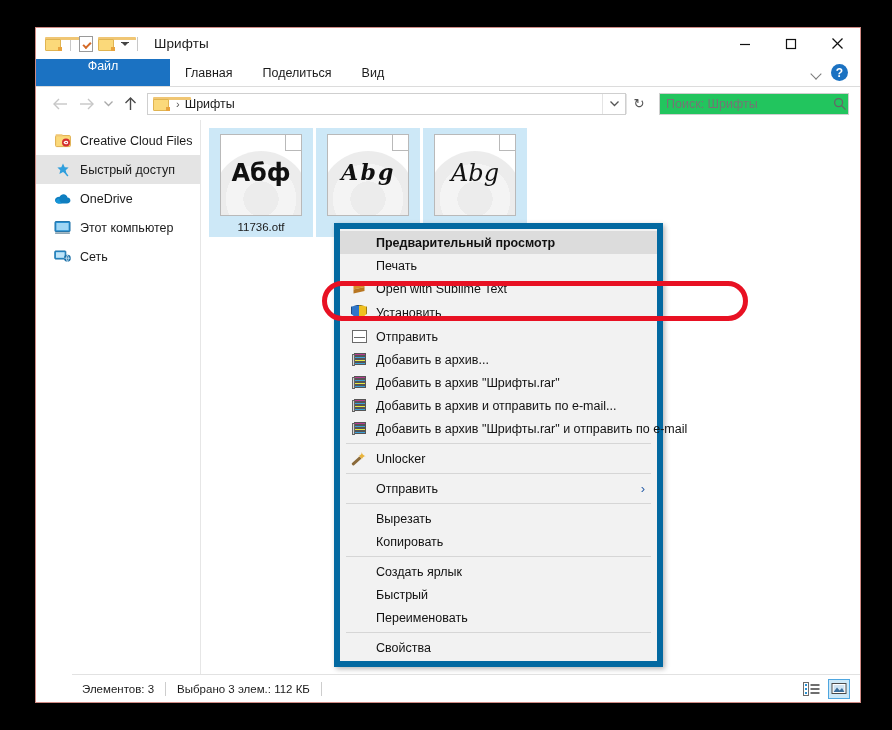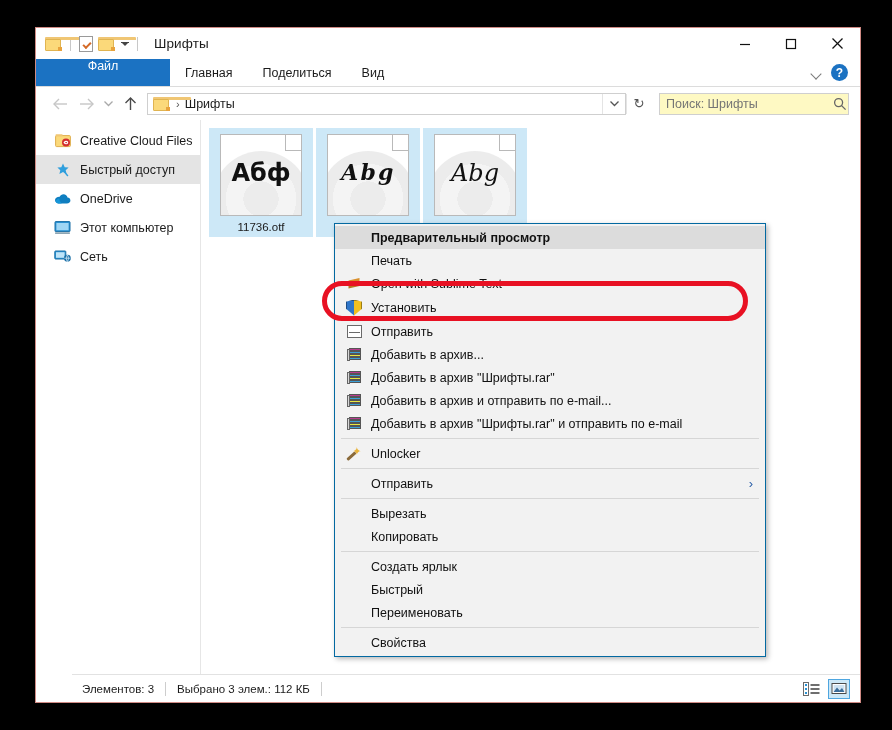--- a/index.html
+++ b/index.html
@@ -48,21 +48,21 @@
   .addrrow{height:33px;display:flex;align-items:center;padding:0 11px;background:#fff;flex:0 0 auto;gap:0;}
   .navbtn{width:26px;height:26px;display:flex;align-items:center;justify-content:center;}
   .navbtn.small{width:18px;}
   .addr{flex:1;height:22px;border:1px solid #cfcfcf;background:#fff;display:flex;align-items:center;margin-left:4px;box-sizing:border-box;}
   .addr .crumb-folder{margin-left:5px;}
   .crumb-sep{color:#555;font-size:11px;margin:0 5px 0 6px;}
   .crumb-txt{font-size:12.5px;color:#1b1b1b;}
   .addr-right{margin-left:auto;display:flex;align-items:center;}
   .addr-caret{width:22px;height:20px;display:flex;align-items:center;justify-content:center;border-left:1px solid #e4e4e4;}
   .refresh{width:24px;height:20px;display:flex;align-items:center;justify-content:center;border-left:1px solid #e4e4e4;color:#555;font-size:13px;}
-  .search{width:190px;height:22px;border:1px solid #cfcfcf;background:#fef9c3;margin-left:8px;display:flex;align-items:center;box-sizing:border-box;}
+  .search{width:190px;height:22px;border:1px solid #cfcfcf;background:#22c55e;margin-left:8px;display:flex;align-items:center;box-sizing:border-box;}
   .search input{border:0;outline:0;flex:1;font-size:12.5px;color:#555;padding:0 6px;font-family:inherit;background:transparent;}
   .search .mag{padding-right:8px;display:flex;align-items:center;}
 
   
   .body{flex:1;display:flex;min-height:0;background:#fff;}
   .sidebar{width:164px;flex:0 0 164px;border-right:1px solid #e6e6e6;padding-top:6px;background:#fff;}
   .nav-item{height:29px;display:flex;align-items:center;padding-left:18px;gap:9px;font-size:12.5px;color:#1b1b1b;}
   .nav-item.sel{background:#e4e4e4;}
   .nav-ico{width:17px;height:17px;display:flex;align-items:center;justify-content:center;flex:0 0 17px;}
 
@@ -83,22 +83,22 @@
   
   .status{height:27px;flex:0 0 auto;border-top:1px solid #e2e2e2;display:flex;align-items:center;padding:0 10px;background:#fff;margin-left:36px;}
   .st-txt{font-size:11.5px;color:#1b1b1b;}
   .st-sep{width:1px;height:14px;background:#cdcdcd;margin:0 11px;}
   .views{margin-left:auto;display:flex;align-items:center;gap:6px;}
   .vbtn{width:22px;height:20px;display:flex;align-items:center;justify-content:center;box-sizing:border-box;}
   .vbtn.active{border:1px solid #4ea6e0;background:#cde8f7;}
 
   
   .ctx{
-    position:absolute;left:334px;top:223px;width:432px;
-    background:#f2f2f2;border:1px solid #0369a1;box-sizing:border-box;
+    position:absolute;left:334px;top:223px;width:329px;
+    background:#f2f2f2;border:6px solid #0369a1;box-sizing:border-box;
     box-shadow:2px 2px 5px rgba(0,0,0,.28);
     padding:2px 0;
   }
   .mi{height:23px;display:flex;align-items:center;font-size:12.5px;color:#111;padding:0 8px;}
   .mi .mi-ico{width:22px;flex:0 0 22px;display:flex;align-items:center;justify-content:center;}
   .mi .mi-lbl{padding-left:6px;white-space:nowrap;}
   .mi.hover{background:#dcdcdc;}
   .mi.bold .mi-lbl{font-weight:bold;}
   .mi.tall{height:25px;}
   .msep{height:1px;background:#d6d6d6;margin:3px 6px;}

